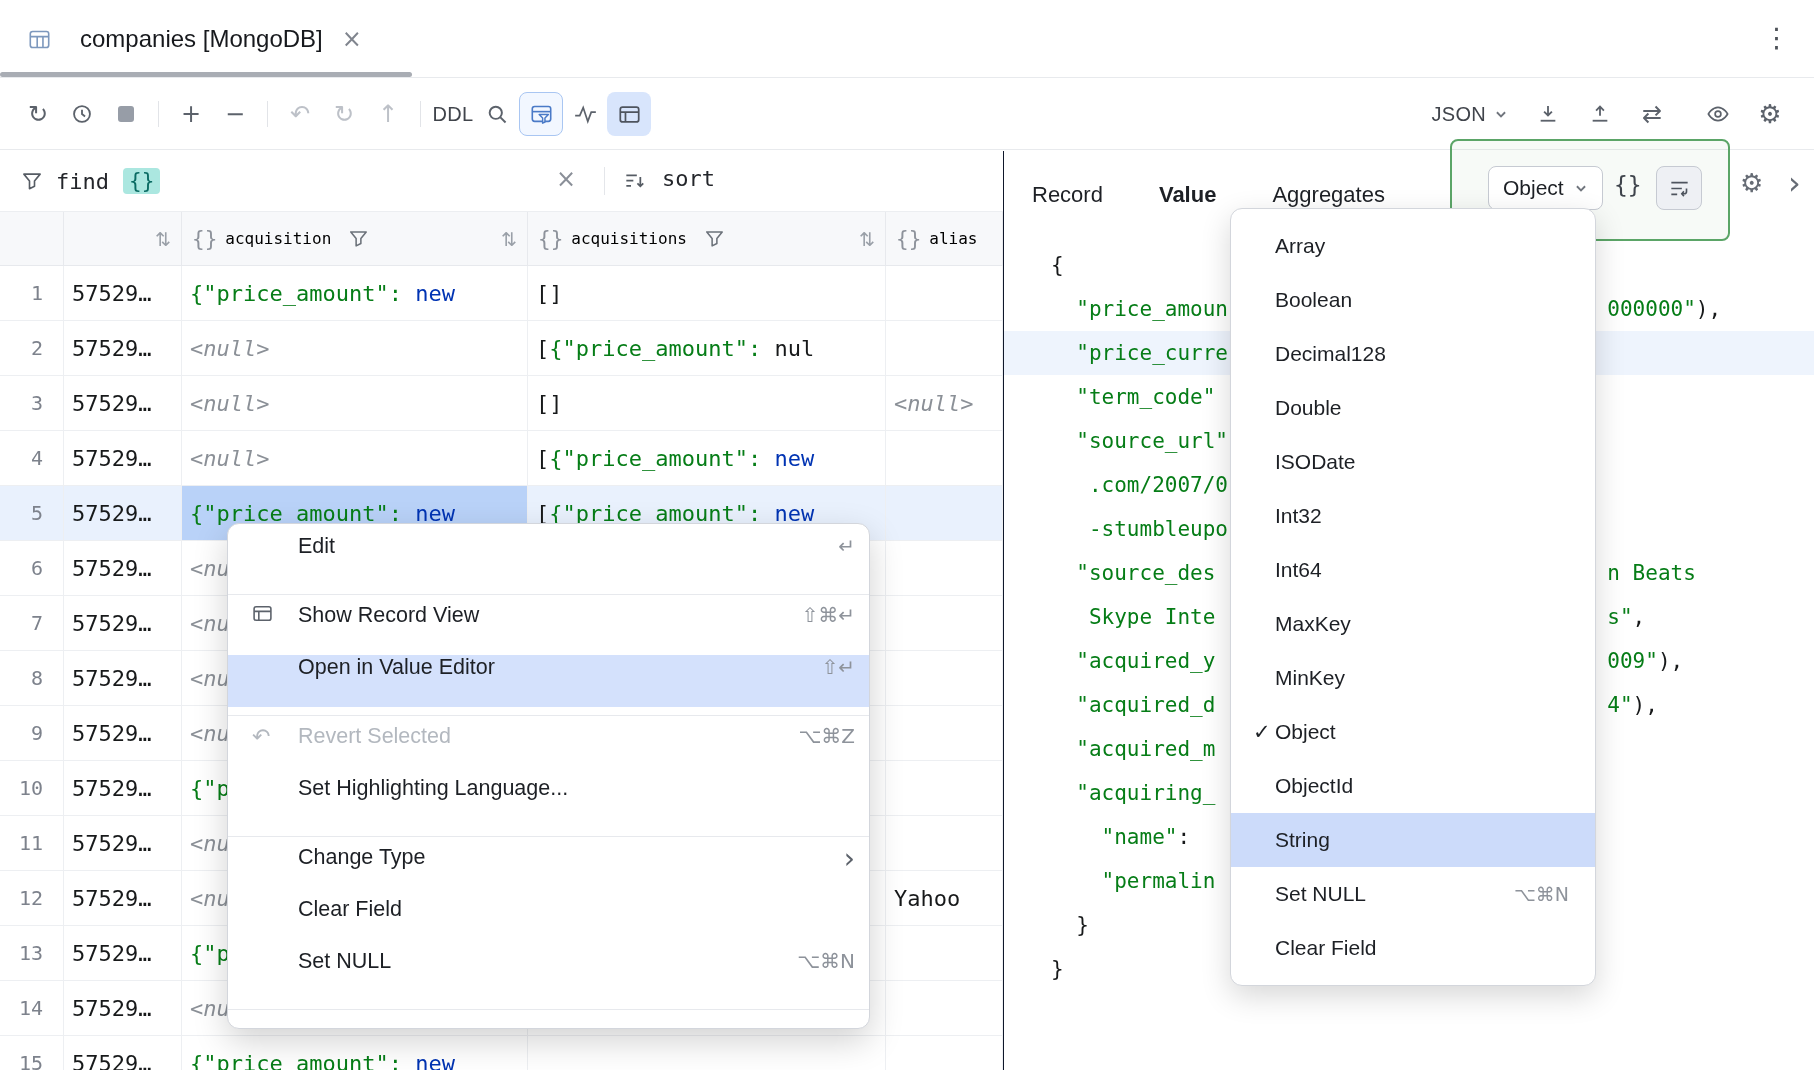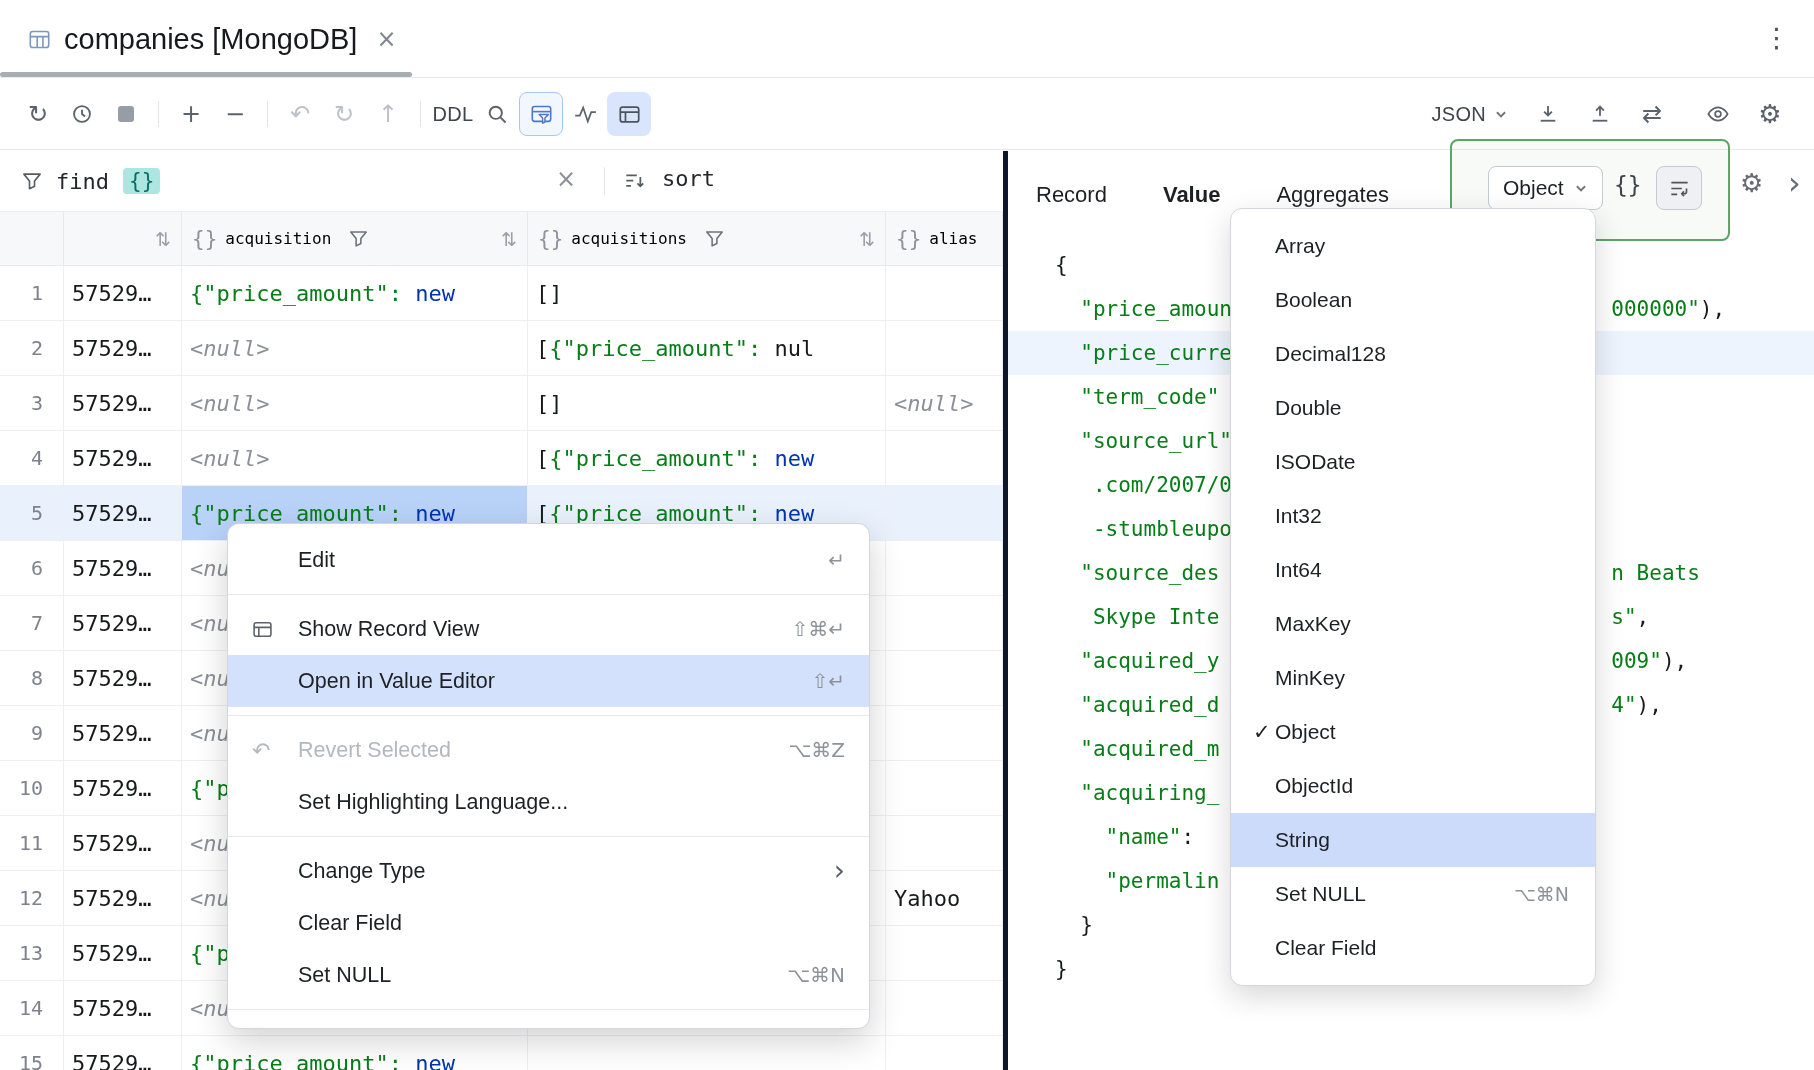--- a/index.html
+++ b/index.html
@@ -3,21 +3,21 @@
 <meta charset="utf-8">
 <style>
   html,body{margin:0;padding:0;background:#fff;}
   body{font-family:"Liberation Sans",sans-serif;}
   #app{position:relative;width:1814px;height:1070px;background:#fff;overflow:hidden;}
   .g{font-family:"DejaVu Sans",sans-serif;}
 
   
   #tabbar{position:absolute;left:0;top:0;width:100%;height:78px;border-bottom:1px solid #e8eaed;box-sizing:border-box;}
   .etab{position:absolute;left:18px;top:0;height:78px;display:flex;align-items:center;gap:13px;padding:0 10px;}
-  .tabtitle{font-size:29px;color:#17191d;}
+  .tabtitle{font-size:24px;color:#17191d;margin-left:16px;}
   .tabclose{font-size:24px;color:#80858e;margin-left:6px;cursor:default;}
   .tab-underline{position:absolute;left:0;top:72px;width:412px;height:5px;background:#a9adb4;border-radius:3px;}
   .kebab{position:absolute;right:24px;top:22px;font-size:27px;color:#4d5158;}
 
   
   #toolbar{position:absolute;left:0;top:79px;width:100%;height:71px;border-bottom:1px solid #e8eaed;display:flex;align-items:center;padding-left:16px;box-sizing:border-box;}
   .tbtn{min-width:44px;height:44px;display:flex;align-items:center;justify-content:center;border-radius:8px;box-sizing:border-box;}
   .tbtn .gl{font-family:"DejaVu Sans",sans-serif;font-size:24px;color:#5c626b;}
   .tbtn.dis .gl{color:#bdc1c8;}
   .tsep{width:1px;height:26px;background:#e2e4e8;margin:0 10px;}
@@ -54,21 +54,21 @@
 
   .grow{display:flex;height:54px;border-bottom:1px solid #edeff2;}
   .gc{border-right:1px solid #edeff2;box-sizing:border-box;display:flex;align-items:center;padding:0 8px;overflow:hidden;white-space:pre;font-family:"DejaVu Sans Mono",monospace;font-size:22px;color:#17191a;}
   .gc.num{justify-content:flex-end;padding-right:20px;color:#7d828c;font-size:20px;}
   .grow.selected{background:#e9f1fd;}
   .gc.cell-selected{background:#b9d2f8;}
   .tg{color:#067d17;}.tb{color:#0033b3;}.tk{color:#17191a;}.tw{color:#17191a;}
   .tn{color:#8b9097;font-style:italic;}
 
   
-  #right{position:absolute;left:1003px;top:151px;right:0;bottom:0;border-left:5px solid #0f172a;overflow:hidden;box-sizing:border-box;}
+  #right{position:absolute;left:1003px;top:151px;right:0;bottom:0;border-left:1px solid #0f172a;overflow:hidden;box-sizing:border-box;}
   #vtabs{height:88px;display:flex;align-items:center;padding-left:28px;gap:56px;}
   .vtab{font-size:22px;color:#1d2025;}
   .vtab.active{font-weight:600;}
   #json-area{position:absolute;left:0;top:92px;right:0;bottom:0;}
   .jline{height:44px;line-height:44px;padding-left:47px;font-family:"DejaVu Sans Mono",monospace;font-size:21px;white-space:pre;}
   .jline.caret{background:#eef4fd;}
 
   #greenbox{position:absolute;left:1450px;top:139px;width:276px;height:98px;border:2px solid #5ba567;border-radius:8px;background:rgba(91,165,103,0.05);z-index:5;}
   #objbtn{position:absolute;left:1488px;top:166px;height:44px;padding:0 14px;display:flex;align-items:center;gap:10px;background:#fff;border:1px solid #c6cad2;border-radius:8px;font-size:21px;color:#1d2025;z-index:6;box-sizing:border-box;}
   #bracebtn{position:absolute;left:1614px;top:172px;font-family:"DejaVu Sans Mono",monospace;font-size:23px;color:#3f444c;z-index:6;}
@@ -77,21 +77,21 @@
   #vchev{position:absolute;left:1788px;top:164px;font-size:32px;color:#666c75;z-index:6;}
 
   
   #typemenu{position:absolute;left:1230px;top:208px;width:364px;background:#fff;border:1px solid #d3d6dc;border-radius:12px;box-shadow:0 10px 30px rgba(0,0,0,.16);padding:10px 0;z-index:30;}
   .tm-item{position:relative;height:54px;display:flex;align-items:center;padding:0 26px 0 44px;font-size:21px;color:#1d2025;}
   .tm-item.hl{background:#ccdbfa;}
   .tm-item .check{position:absolute;left:22px;font-family:"DejaVu Sans",sans-serif;font-size:21px;color:#1d2025;}
   .tm-short{margin-left:auto;color:#8e939b;font-family:"DejaVu Sans",sans-serif;font-size:19px;}
 
   #ctxmenu{position:absolute;left:227px;top:523px;width:641px;background:#fff;border:1px solid #d3d6dc;border-radius:12px;box-shadow:0 12px 34px rgba(0,0,0,.18);padding:10px 0;z-index:30;}
-  .cm-item{position:relative;height:52px;display:flex;align-items:center;padding:0 24px 0 70px;font-size:21.5px;color:#1d2025;gap:8px;}
+  .cm-item{position:relative;height:52px;display:flex;align-items:flex-start;padding:0 14px 0 70px;font-size:21.5px;color:#1d2025;gap:8px;}
   .cm-item.hl{background:#d4e1fc;}
   .cm-item.disabled{color:#b3b8bf;}
   .cm-icon{position:absolute;left:24px;display:flex;}
   .undo-glyph{font-family:"DejaVu Sans",sans-serif;font-size:22px;color:#b3b8bf;}
   .cm-short{margin-left:auto;color:#8e939b;font-family:"DejaVu Sans",sans-serif;font-size:20px;}
   .cm-sub{margin-left:auto;color:#5c626b;font-size:28px;line-height:1;font-family:"DejaVu Sans",sans-serif;}
   .cm-sep{height:1px;background:#e7e9ed;margin:8px 0;}
 </style>
 </head>
 <body>

